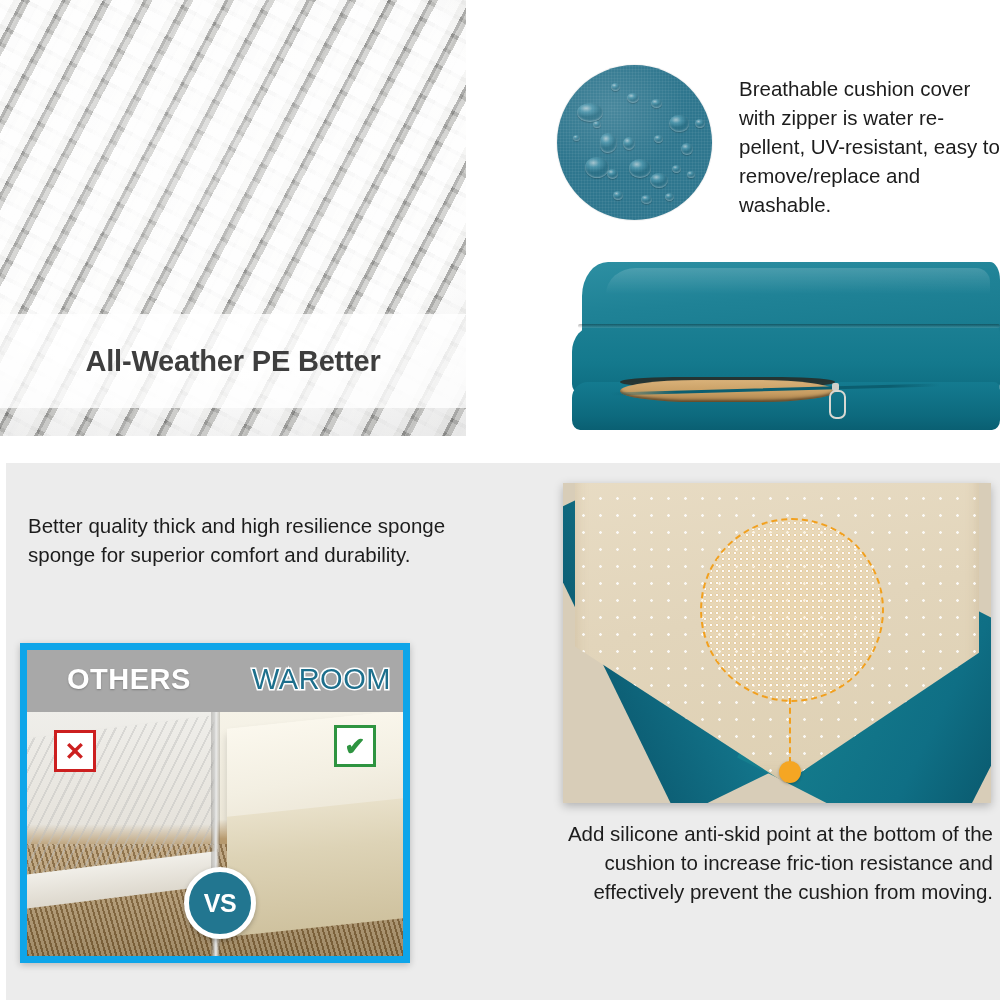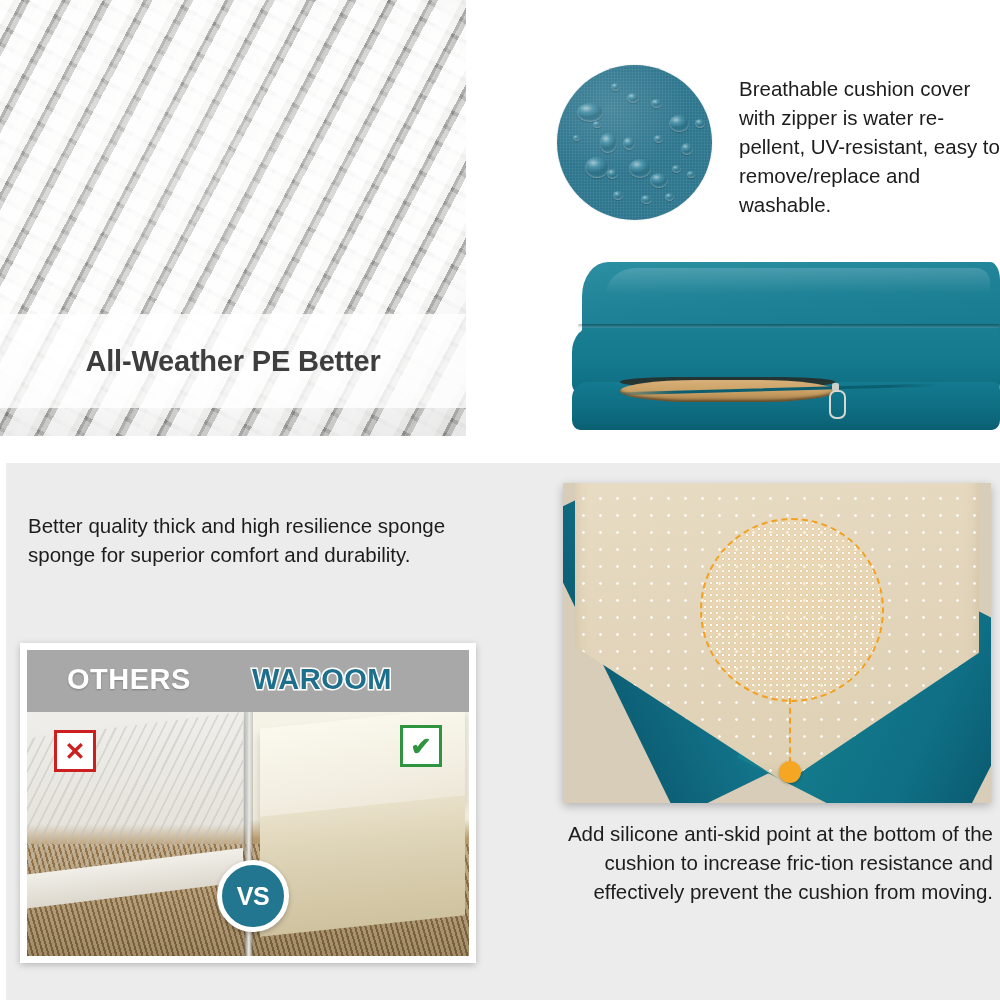--- a/index.html
+++ b/index.html
@@ -139,35 +139,35 @@
   .bottom-half{
     position:absolute;left:6px;top:463px;width:994px;height:537px;background:#ececec;
   }
   .sponge-text{
     position:absolute;left:22px;top:48px;width:420px;
     font-size:20.5px;line-height:29px;color:#1c1c1c;
   }
 
   
   .compare{
-    position:absolute;left:14px;top:180px;width:456px;height:320px;
-    background:#ffffff;padding:7px;box-sizing:border-box;
+    position:absolute;left:14px;top:180px;width:390px;height:320px;
+    background:#0ea5e9;padding:7px;box-sizing:border-box;
     box-shadow:0 2px 7px rgba(0,0,0,.22);
   }
   .compare-inner{position:relative;width:100%;height:100%;overflow:hidden;background:#9a9a9a;}
   .cmp-header{
     position:absolute;left:0;top:0;right:0;height:62px;background:#a8a8a8;
     display:flex;align-items:center;
   }
   .cmp-others{
     position:absolute;left:40px;top:13px;font-size:29px;font-weight:bold;color:#ffffff;
     letter-spacing:.5px;text-shadow:0 1px 2px rgba(0,0,0,.25);
   }
   .cmp-waroom{
-    position:absolute;left:225px;top:13px;font-size:29px;font-weight:bold;color:#1d6f8c;
+    position:absolute;left:225px;top:13px;font-size:29px;font-weight:normal;color:#1d6f8c;
     letter-spacing:.5px;
     -webkit-text-stroke:3px #ffffff;paint-order:stroke fill;
   }
   .cmp-body{position:absolute;left:0;top:62px;right:0;bottom:0;overflow:hidden;}
 
   .cmp-left{
     position:absolute;left:0;top:0;width:50%;height:100%;
     background:linear-gradient(180deg,#efeeea 0%,#e6e3dc 46%,#b79a6e 56%,#8d7348 100%);
     overflow:hidden;
   }
@@ -208,21 +208,21 @@
     background:linear-gradient(90deg,rgba(0,0,0,.18),#d6d6d4 45%,#ececeb 55%,rgba(0,0,0,.18));
   }
   .badge-x, .badge-check{
     position:absolute;width:36px;height:36px;background:#ffffff;
     display:flex;align-items:center;justify-content:center;
     font-size:25px;font-weight:bold;line-height:1;
   }
   .badge-x{left:27px;top:18px;border:3px solid #cc1f1f;color:#cc1f1f;}
   .badge-check{right:27px;top:13px;border:3px solid #2e9440;color:#2e9440;}
   .vs-badge{
-    position:absolute;left:50%;top:148px;margin-left:-31px;width:62px;height:62px;
+    position:absolute;left:50%;top:155px;margin-left:-31px;width:62px;height:62px;
     border-radius:50%;background:#227690;border:5px solid #ffffff;
     display:flex;align-items:center;justify-content:center;
     color:#ffffff;font-size:25px;font-weight:bold;letter-spacing:-.5px;
     box-shadow:0 2px 5px rgba(0,0,0,.25);
   }
 
   
   .antiskid{
     position:absolute;left:557px;top:20px;width:428px;height:320px;
     background:#d8cdb8;overflow:hidden;

